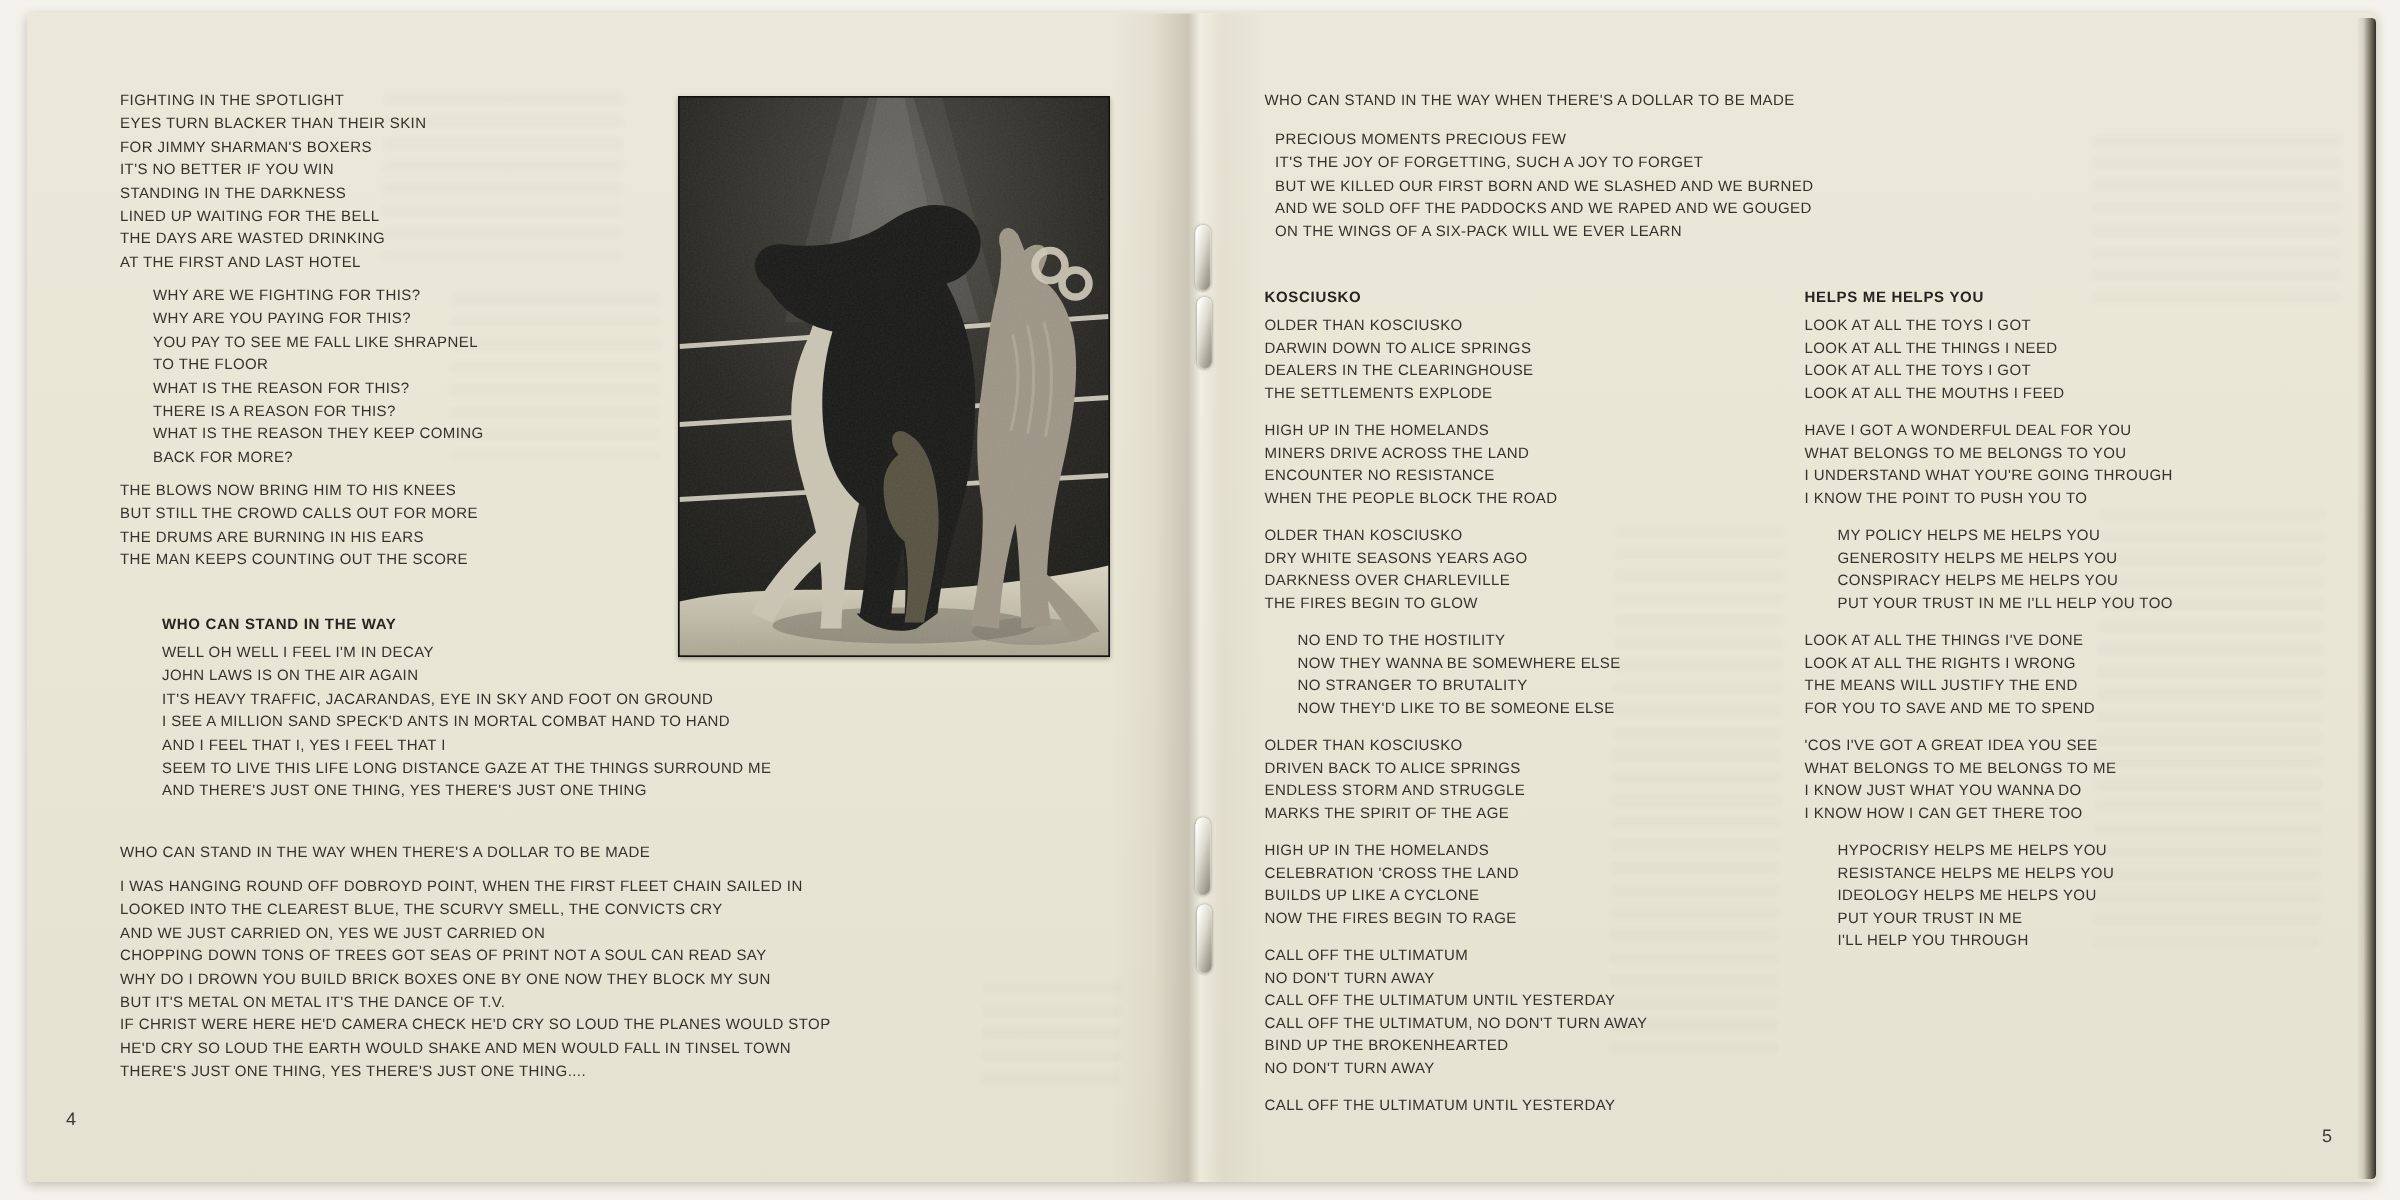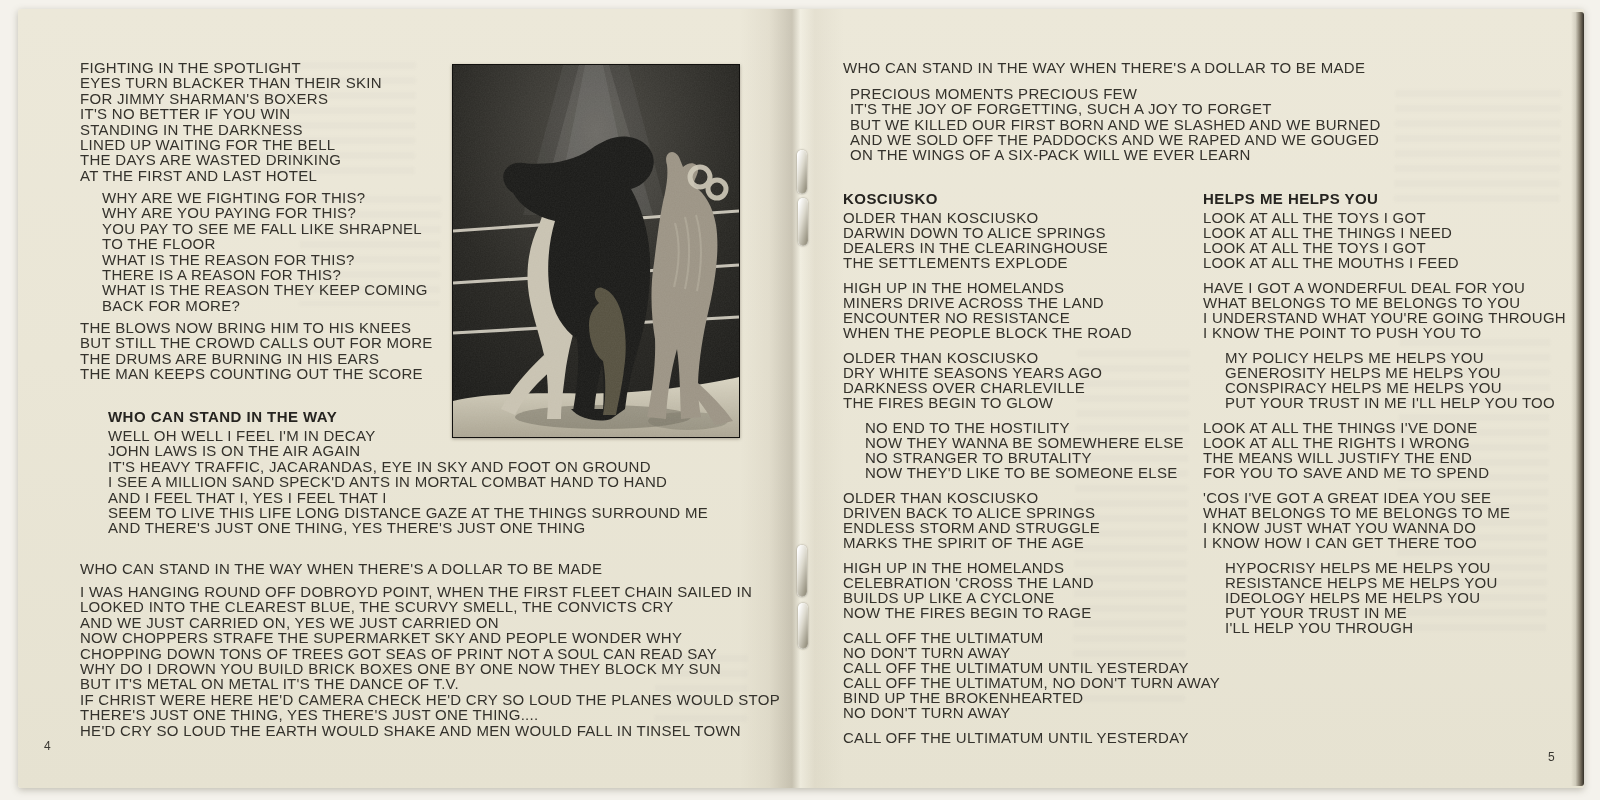--- a/index.html
+++ b/index.html
@@ -18,21 +18,21 @@
   .page-edge-stack{
     position:absolute;right:0;top:3px;bottom:2px;width:13px;
     background:linear-gradient(90deg,rgba(0,0,0,0) 0%,rgba(86,79,62,.16) 35%,#7a7262 72%,#332f27 100%);
     border-radius:0 3px 3px 0;
   }
   .gutter-shadow{
     position:absolute;left:722px;top:0;bottom:0;width:104px;pointer-events:none;
     background:linear-gradient(90deg,rgba(0,0,0,0) 0%,rgba(112,99,75,.07) 28%,rgba(70,60,42,.20) 50%,rgba(255,255,248,.28) 58%,rgba(112,99,75,.06) 72%,rgba(0,0,0,0) 100%);
   }
   .txt{
-    position:absolute;color:#34322c;font-size:15px;line-height:15.4px;
+    position:absolute;color:#34322c;font-size:10px;line-height:15.4px;
     letter-spacing:.28px;white-space:nowrap;
   }
   .col{line-height:15px;}
   .song-title{font-weight:bold;letter-spacing:.45px;color:#262420;line-height:17px;margin-bottom:3px;}
   .stanza{margin-bottom:10px;}
   .stanza.indent{margin-left:22px;}
   .page-number{position:absolute;font-size:12px;color:#3a3832;letter-spacing:.5px;}
   .staple{
     position:absolute;width:10px;border-radius:5px;
     background:linear-gradient(105deg,#ffffff 8%,#dcd9cd 45%,#938e7c 92%);
@@ -110,27 +110,26 @@
         <div class="ln">AND THERE'S JUST ONE THING, YES THERE'S JUST ONE THING</div>
       </div>
   </div>
 
   <div class="txt" style="left:62px;top:552px;">WHO CAN STAND IN THE WAY WHEN THERE'S A DOLLAR TO BE MADE</div>
 
   <div class="txt" style="left:62px;top:575px;">
       <div class="ln">I WAS HANGING ROUND OFF DOBROYD POINT, WHEN THE FIRST FLEET CHAIN SAILED IN</div>
       <div class="ln">LOOKED INTO THE CLEAREST BLUE, THE SCURVY SMELL, THE CONVICTS CRY</div>
       <div class="ln">AND WE JUST CARRIED ON, YES WE JUST CARRIED ON</div>
-      <div class="ln">NOW CHOPPERS STRAFE THE SUPERMARKET SKY AND PEOPLE WONDER WHY</div>
       <div class="ln">CHOPPING DOWN TONS OF TREES GOT SEAS OF PRINT NOT A SOUL CAN READ SAY</div>
       <div class="ln">WHY DO I DROWN YOU BUILD BRICK BOXES ONE BY ONE NOW THEY BLOCK MY SUN</div>
       <div class="ln">BUT IT'S METAL ON METAL IT'S THE DANCE OF T.V.</div>
       <div class="ln">IF CHRIST WERE HERE HE'D CAMERA CHECK HE'D CRY SO LOUD THE PLANES WOULD STOP</div>
+      <div class="ln">HE'D CRY SO LOUD THE EARTH WOULD SHAKE AND MEN WOULD FALL IN TINSEL TOWN</div>
       <div class="ln">THERE'S JUST ONE THING, YES THERE'S JUST ONE THING....</div>
-      <div class="ln">HE'D CRY SO LOUD THE EARTH WOULD SHAKE AND MEN WOULD FALL IN TINSEL TOWN</div>
     </div>
 
   <div class="page-number" style="left:26px;top:730px;">4</div>
 
   <div class="photo" role="img" aria-label="Black-and-white photograph of kangaroos boxing in a spotlit boxing ring">
     <svg viewBox="0 0 286 372" preserveAspectRatio="none">
       <defs>
         <radialGradient id="bgG" cx="50%" cy="18%" r="95%">
           <stop offset="0%" stop-color="#4a4842"></stop>
           <stop offset="55%" stop-color="#262521"></stop>

